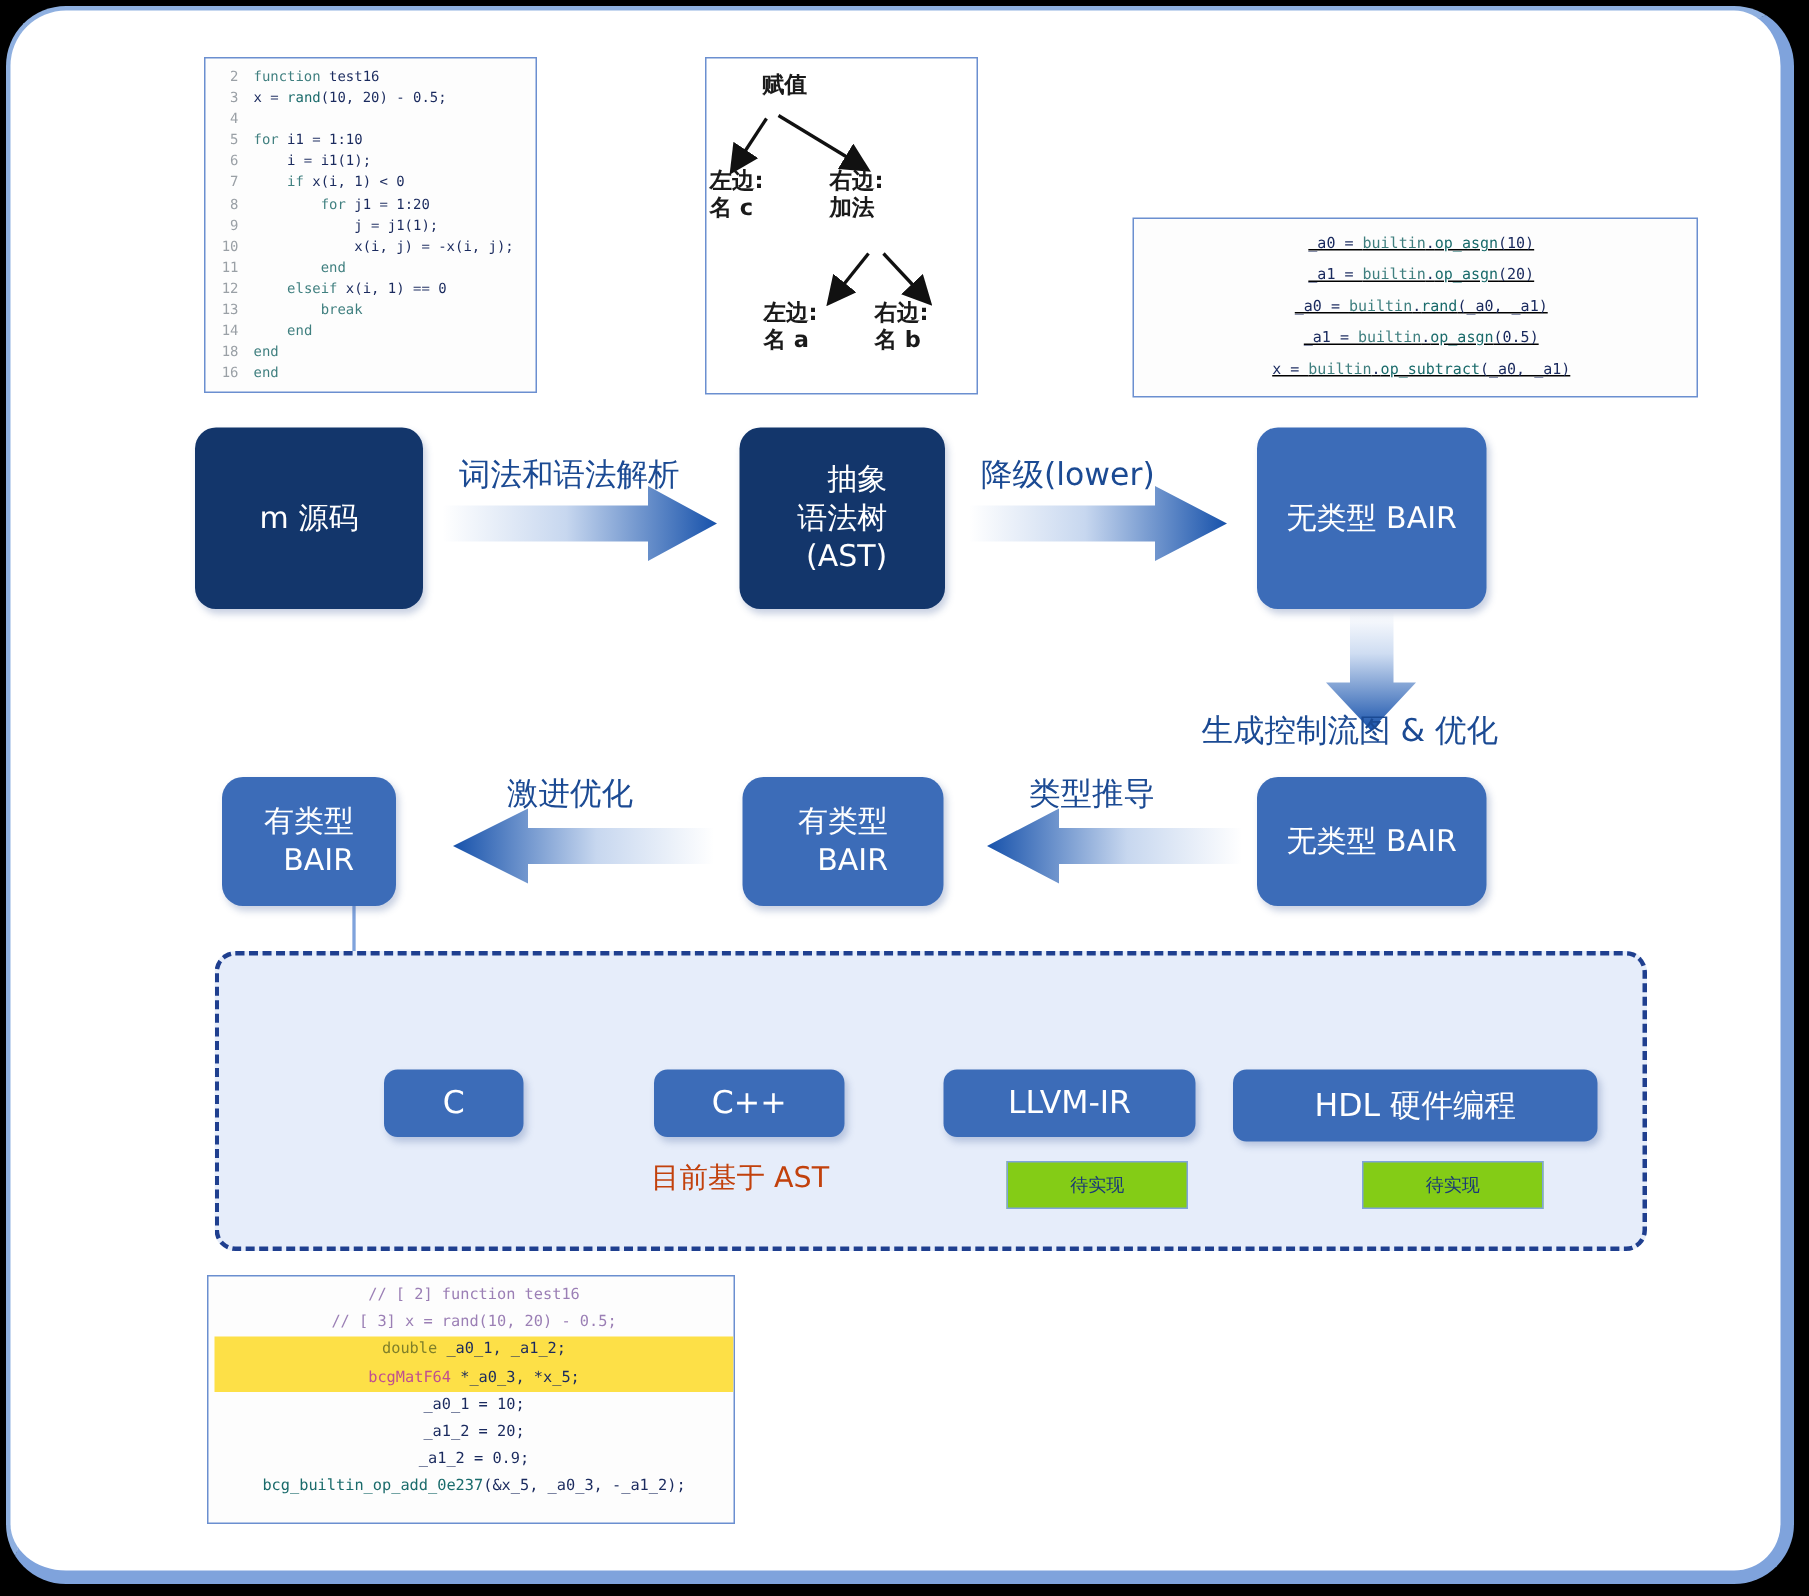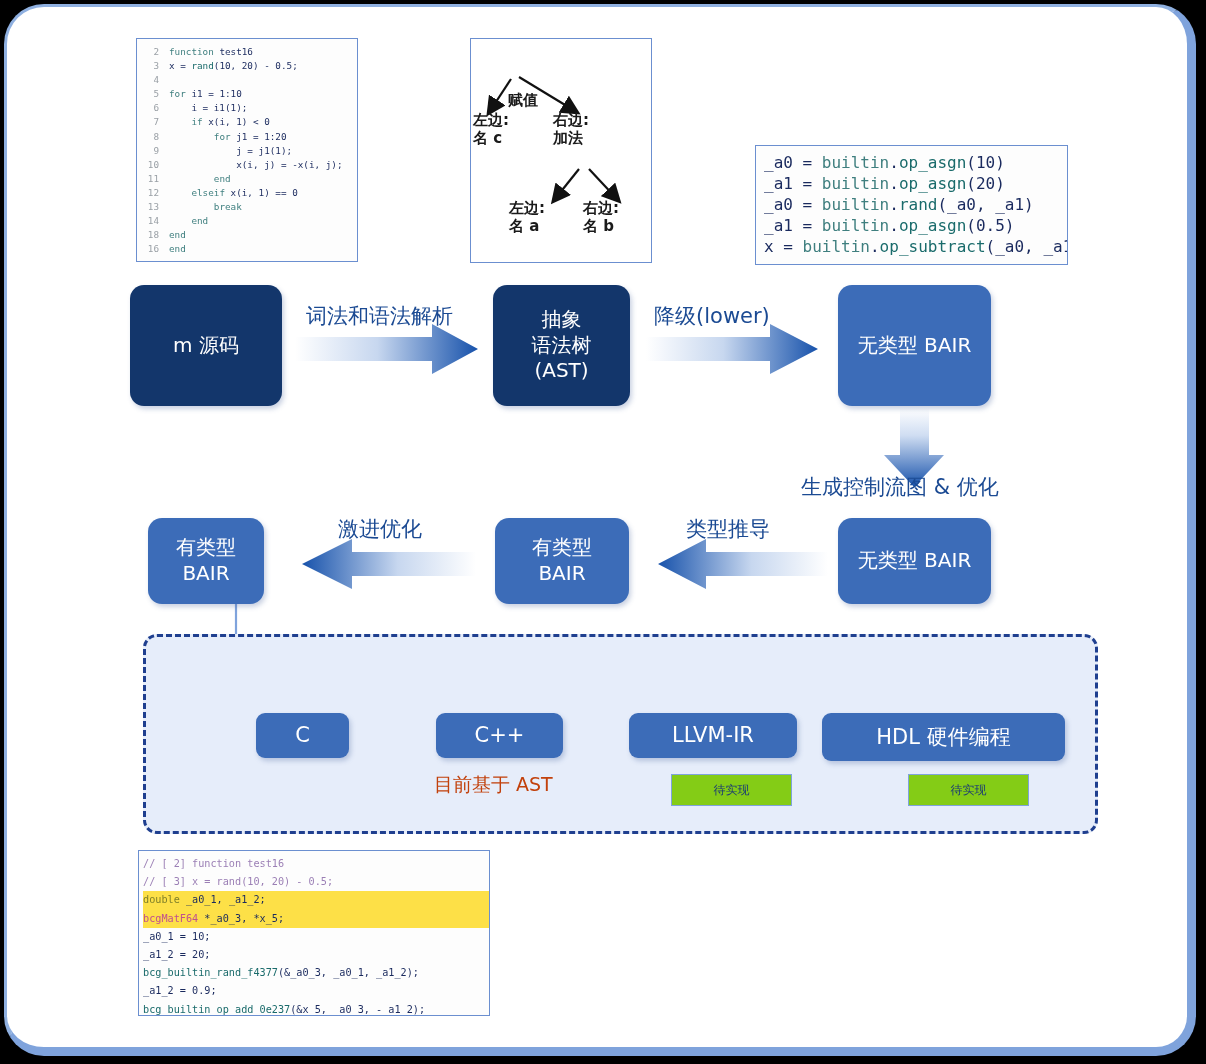--- a/index.html
+++ b/index.html
@@ -28,45 +28,45 @@
 
   
   .codebox{
     position:absolute;background:#fdfdfd;border:1px solid #6b8fd0;
     font-family:"DejaVu Sans Mono","Liberation Mono",monospace;
     box-sizing:border-box;overflow:hidden;
   }
   .codeline{white-space:pre;display:block;}
   .ln{color:#9aa0a6;display:inline-block;width:20px;text-align:right;margin-right:10px;}
   .kw{color:#3f7f7f;}
-  .id{color:#1a2a5e;}
+  .id{color:#1a2a5e;text-align:center;}
   .cmt{color:#9b7fb5;}
   .ty{color:#7f7f2a;}
   .ty2{color:#c0508f;}
   .fn{color:#1a6b6b;}
 
   
   #src-code{left:136px;top:38px;width:222px;height:224px;padding:6px 4px 0 2px;font-size:9.3px;line-height:14.1px;}
 
   
   #ast-box{position:absolute;left:470px;top:38px;width:182px;height:225px;background:#ffffff;border:1px solid #6b8fd0;box-sizing:border-box;}
   #ast-box .node{position:absolute;color:#1a1a1a;font-family:"DejaVu Sans","Liberation Sans",sans-serif;font-weight:bold;font-size:15px;line-height:18px;text-align:center;white-space:pre;}
 
   
-  #bair-code{left:755px;top:145px;width:313px;height:120px;padding:6px 0 0 8px;font-size:16px;line-height:21px;}
+  #bair-code{left:755px;top:145px;width:377px;height:120px;padding:6px 0 0 8px;font-size:10px;line-height:21px;text-decoration:underline;}
 
   
   #c-code{left:138px;top:850px;width:352px;height:166px;padding:4px 0 0 4px;font-size:10.2px;line-height:18.2px;}
   #c-code .hl1{background:#fde047;display:block;}
   #c-code .hl2{background:#fde047;display:block;}
 
   
   .node-box{
     position:absolute;border-radius:14px;display:flex;align-items:center;justify-content:center;
-    color:#ffffff;text-align:center;line-height:1.28;white-space:pre-line;
+    color:#ffffff;text-align:right;line-height:1.28;white-space:pre-line;
     box-shadow:2px 3px 5px rgba(60,90,150,.28);
     font-family:"DejaVu Sans","Liberation Sans",sans-serif;
   }
   .navy{background:#13366b;}
   .blue{background:#3c6cb8;}
 
   
   .arrow-label{
     position:absolute;color:#1b4a93;font-size:21px;white-space:nowrap;
     font-family:"DejaVu Sans","Liberation Sans",sans-serif;
@@ -237,21 +237,21 @@
         <defs>
           <marker id="ah" markerWidth="9" markerHeight="9" refX="6" refY="4.5" orient="auto">
             <polygon points="0,0 9,4.5 0,9" fill="#111111"></polygon>
           </marker>
         </defs>
         <line x1="40" y1="40" x2="19" y2="72" stroke="#111111" stroke-width="2.2" marker-end="url(#ah)"></line>
         <line x1="48" y1="38" x2="104" y2="72" stroke="#111111" stroke-width="2.2" marker-end="url(#ah)"></line>
         <line x1="108" y1="130" x2="84" y2="160" stroke="#111111" stroke-width="2.2" marker-end="url(#ah)"></line>
         <line x1="118" y1="130" x2="146" y2="160" stroke="#111111" stroke-width="2.2" marker-end="url(#ah)"></line>
       </svg>
-      <div class="node" style="left:22px;top:8px;width:60px;margin-top:44px;">赋值</div>
+      <div class="node" style="left:22px;top:8px;width:60px;">赋值</div>
       <div class="node" style="left:-6px;top:72px;width:70px;text-align:left;padding-left:8px;">左边:
 名 c</div>
       <div class="node" style="left:82px;top:72px;width:70px;text-align:left;">右边:
 加法</div>
       <div class="node" style="left:38px;top:160px;width:66px;text-align:left;">左边:
 名 a</div>
       <div class="node" style="left:112px;top:160px;width:66px;text-align:left;">右边:
 名 b</div>
     </div>
 
@@ -266,21 +266,20 @@
     </div>
 
     <div id="c-code" class="codebox">
       <div>
           <span class="codeline id"><span class="cmt">// [ 2] function test16</span></span>
           <span class="codeline id"><span class="cmt">// [ 3] x = rand(10, 20) - 0.5;</span></span>
           <span class="codeline id hl1"><span class="ty">double</span> _a0_1, _a1_2;</span>
           <span class="codeline id hl2"><span class="ty2">bcgMatF64</span> *_a0_3, *x_5;</span>
           <span class="codeline id">_a0_1 = 10;</span>
           <span class="codeline id">_a1_2 = 20;</span>
-          <span class="codeline id"><span class="fn">bcg_builtin_rand_f4377</span>(&amp;_a0_3, _a0_1, _a1_2);</span>
           <span class="codeline id">_a1_2 = 0.9;</span>
           <span class="codeline id"><span class="fn">bcg_builtin_op_add_0e237</span>(&amp;x_5, _a0_3, -_a1_2);</span>
         </div>
     </div>
 
     <div class="node-box navy" style="left:130px;top:285px;width:152px;height:121px;font-size:20px;">m 源码</div>
 
     <div class="node-box navy" style="left:493px;top:285px;width:137px;height:121px;font-size:20px;">抽象
 语法树
 (AST)</div>

